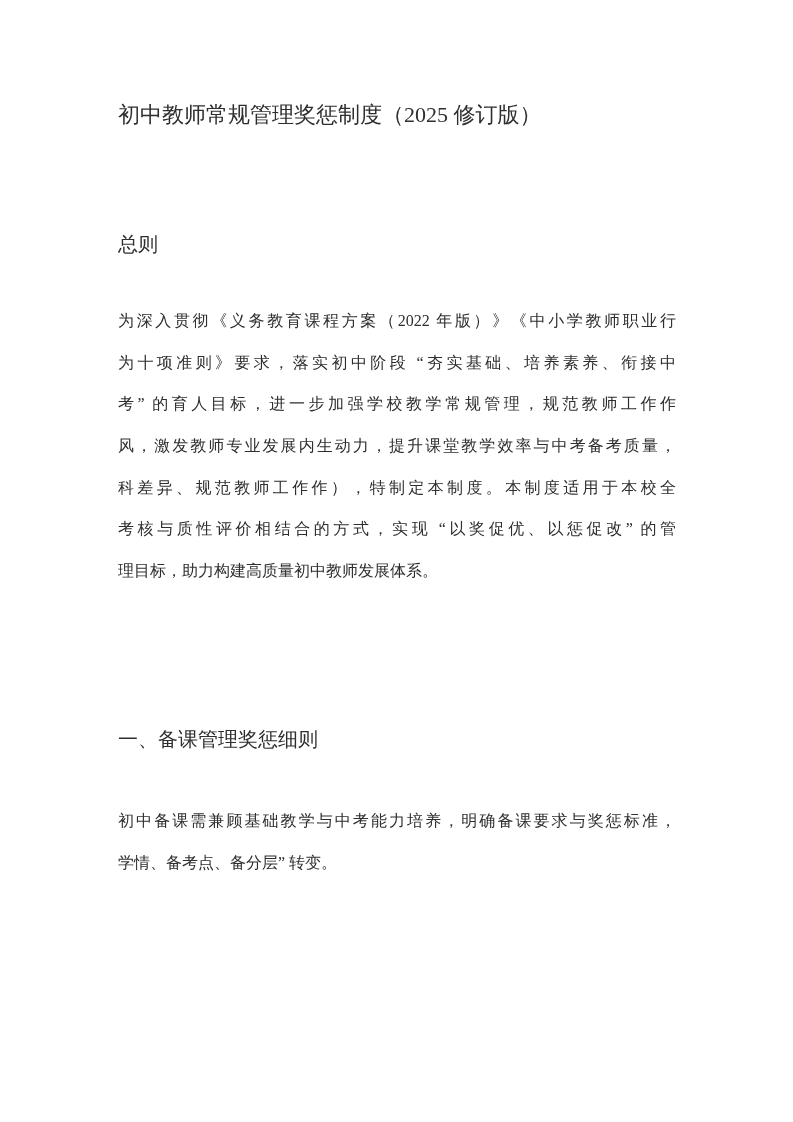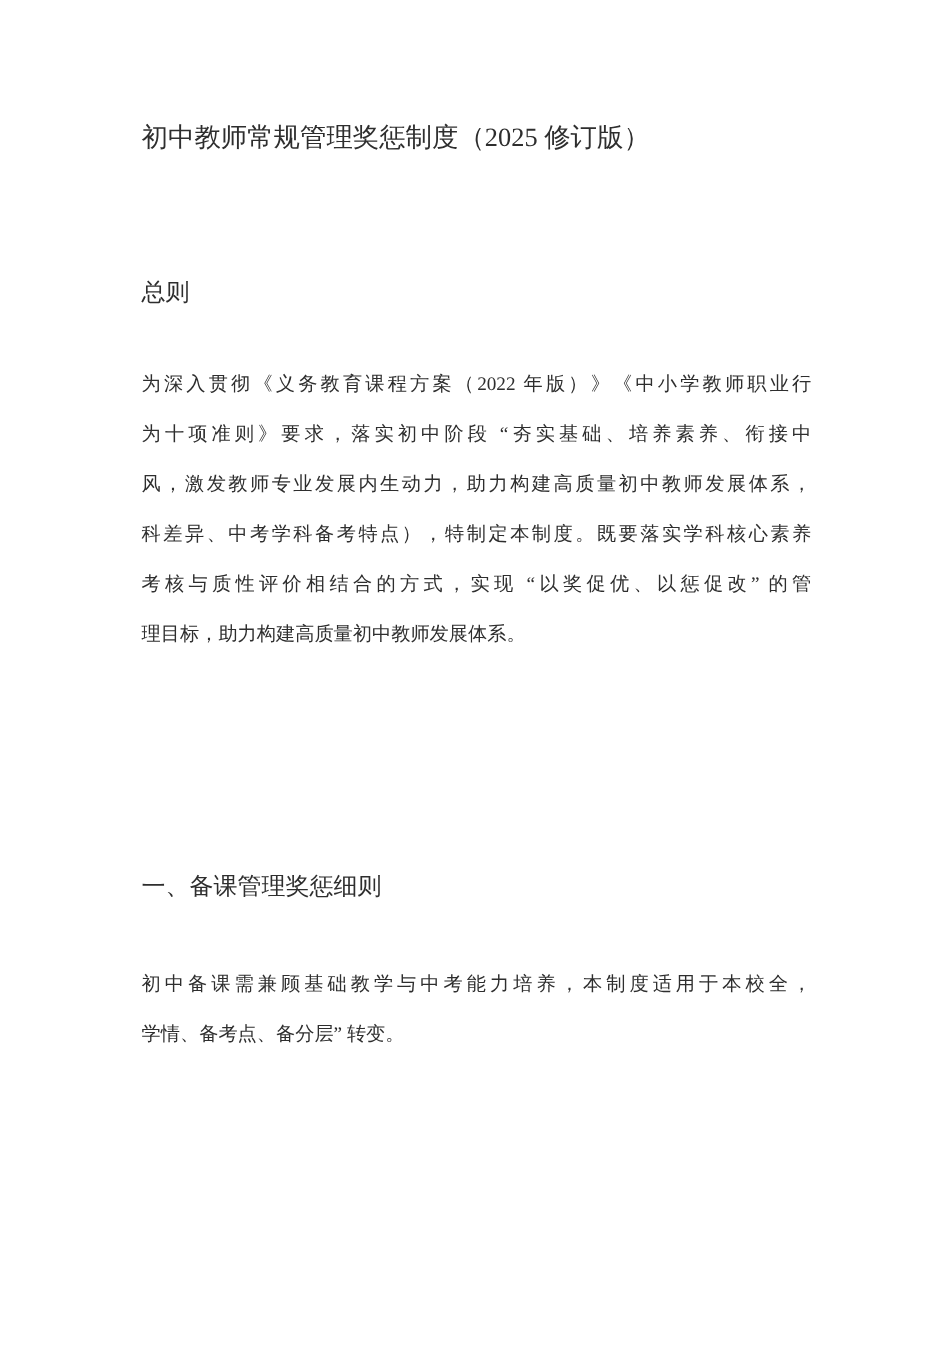--- a/index.html
+++ b/index.html
@@ -58,26 +58,27 @@
 
 <div class="page">
 
   <div class="abs doc-title">初中教师常规管理奖惩制度（2025 修订版）</div>
 
   <div class="abs section-heading heading-general">总则</div>
 
   <div class="abs para para-1">
     <div class="line">为深入贯彻《义务教育课程方案（2022 年版）》《中小学教师职业行</div>
     <div class="line">为十项准则》要求，落实初中阶段 “夯实基础、培养素养、衔接中</div>
-    <div class="line">风，激发教师专业发展内生动力，助力构建高质量初中教师发展体系，</div>
-    <div class="line">科差异、中考学科备考特点），特制定本制度。既要落实学科核心素养</div>
+    <div class="line">考” 的育人目标，进一步加强学校教学常规管理，规范教师工作作</div>
+    <div class="line">风，激发教师专业发展内生动力，提升课堂教学效率与中考备考质量，</div>
+    <div class="line">科差异、规范教师工作作），特制定本制度。本制度适用于本校全</div>
     <div class="line">考核与质性评价相结合的方式，实现 “以奖促优、以惩促改” 的管</div>
     <div class="line last">理目标，助力构建高质量初中教师发展体系。</div>
   </div>
 
   <div class="abs section-heading heading-one">一、备课管理奖惩细则</div>
 
   <div class="abs para para-2">
-    <div class="line">初中备课需兼顾基础教学与中考能力培养，本制度适用于本校全，</div>
+    <div class="line">初中备课需兼顾基础教学与中考能力培养，明确备课要求与奖惩标准，</div>
     <div class="line last">学情、备考点、备分层” 转变。</div>
   </div>
 
 </div>
 
 </body></html>

